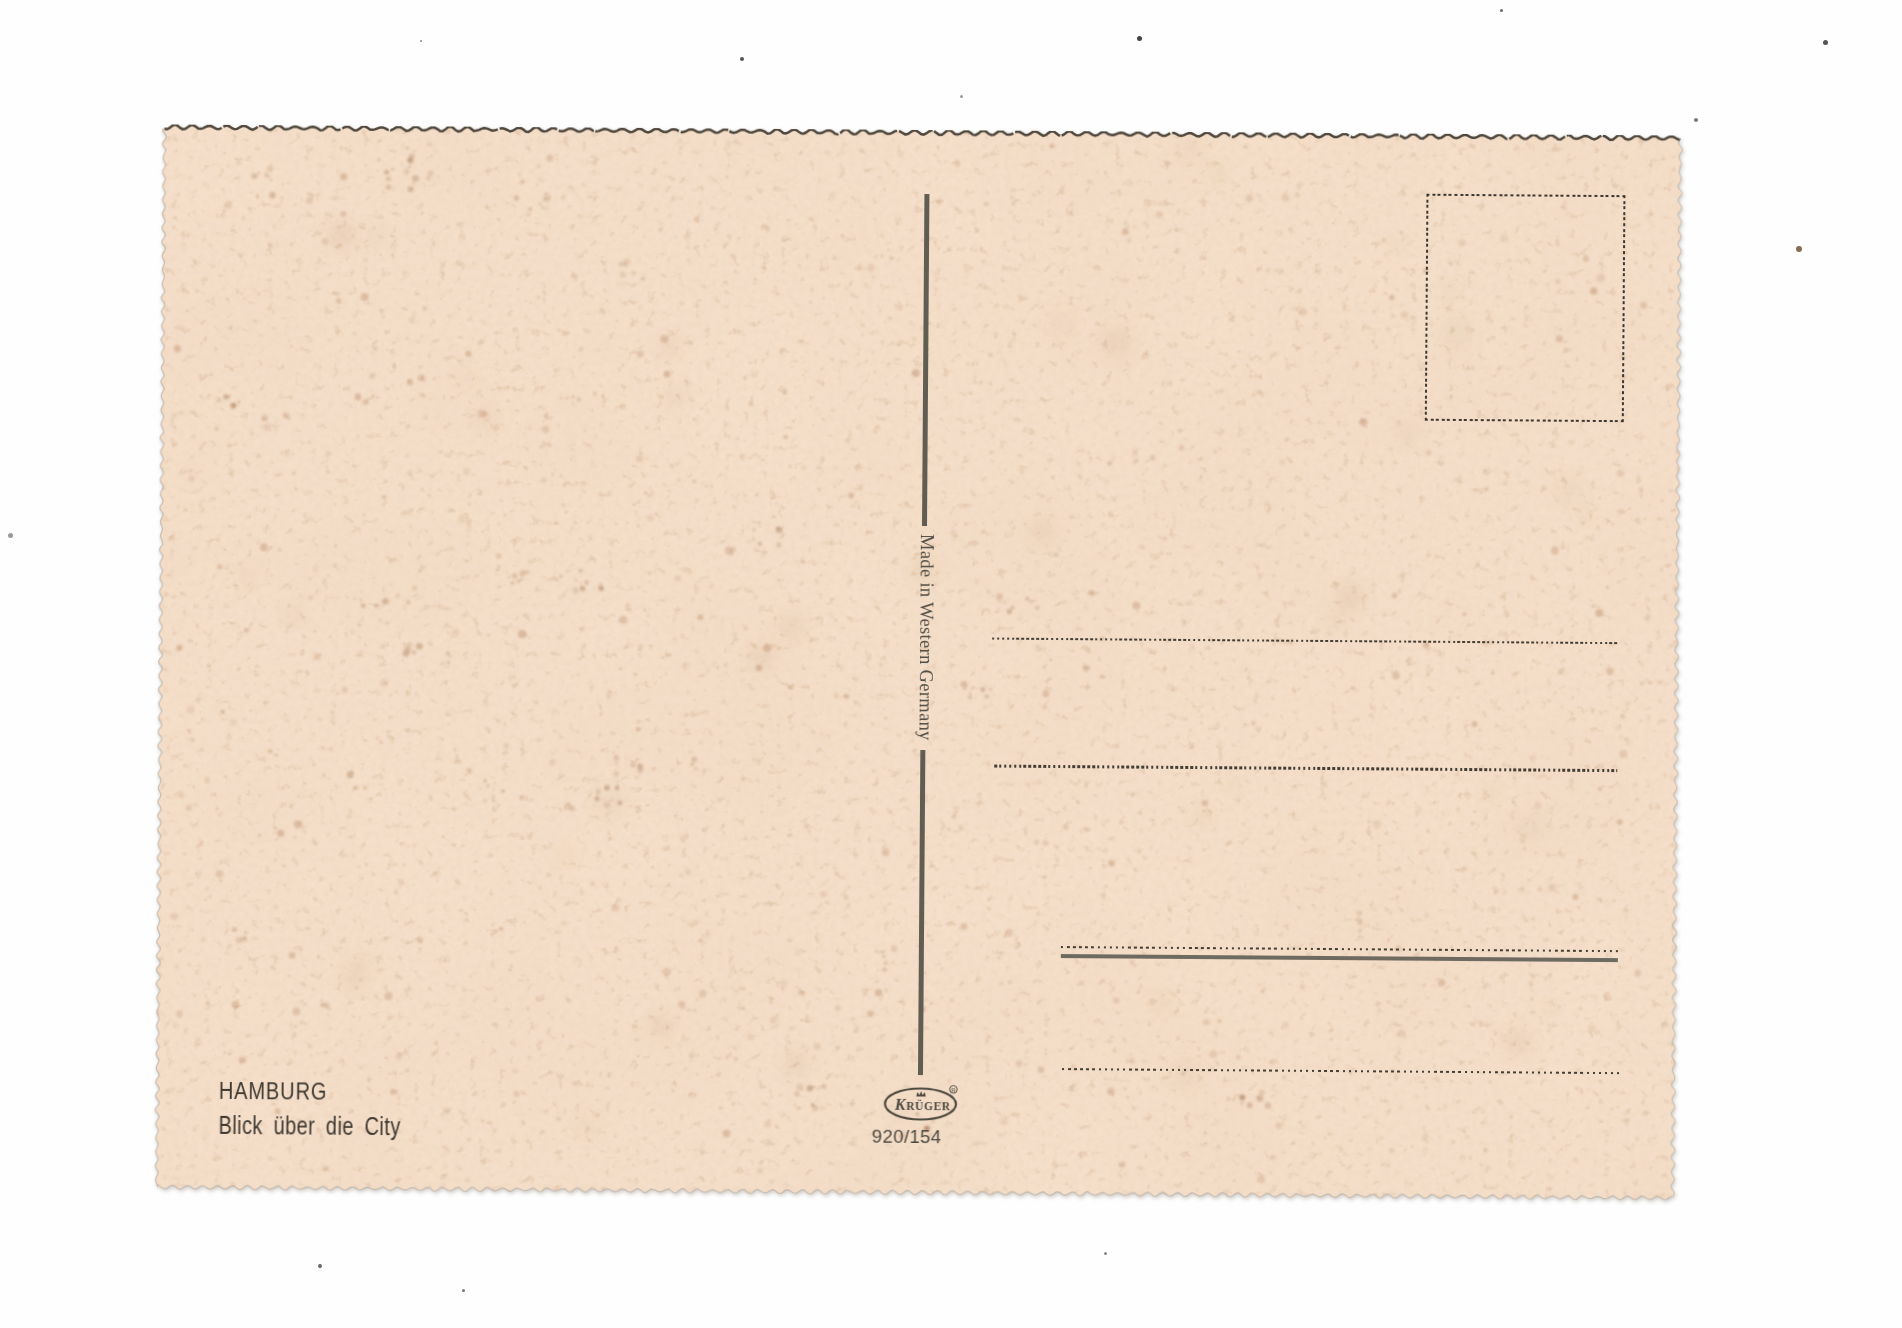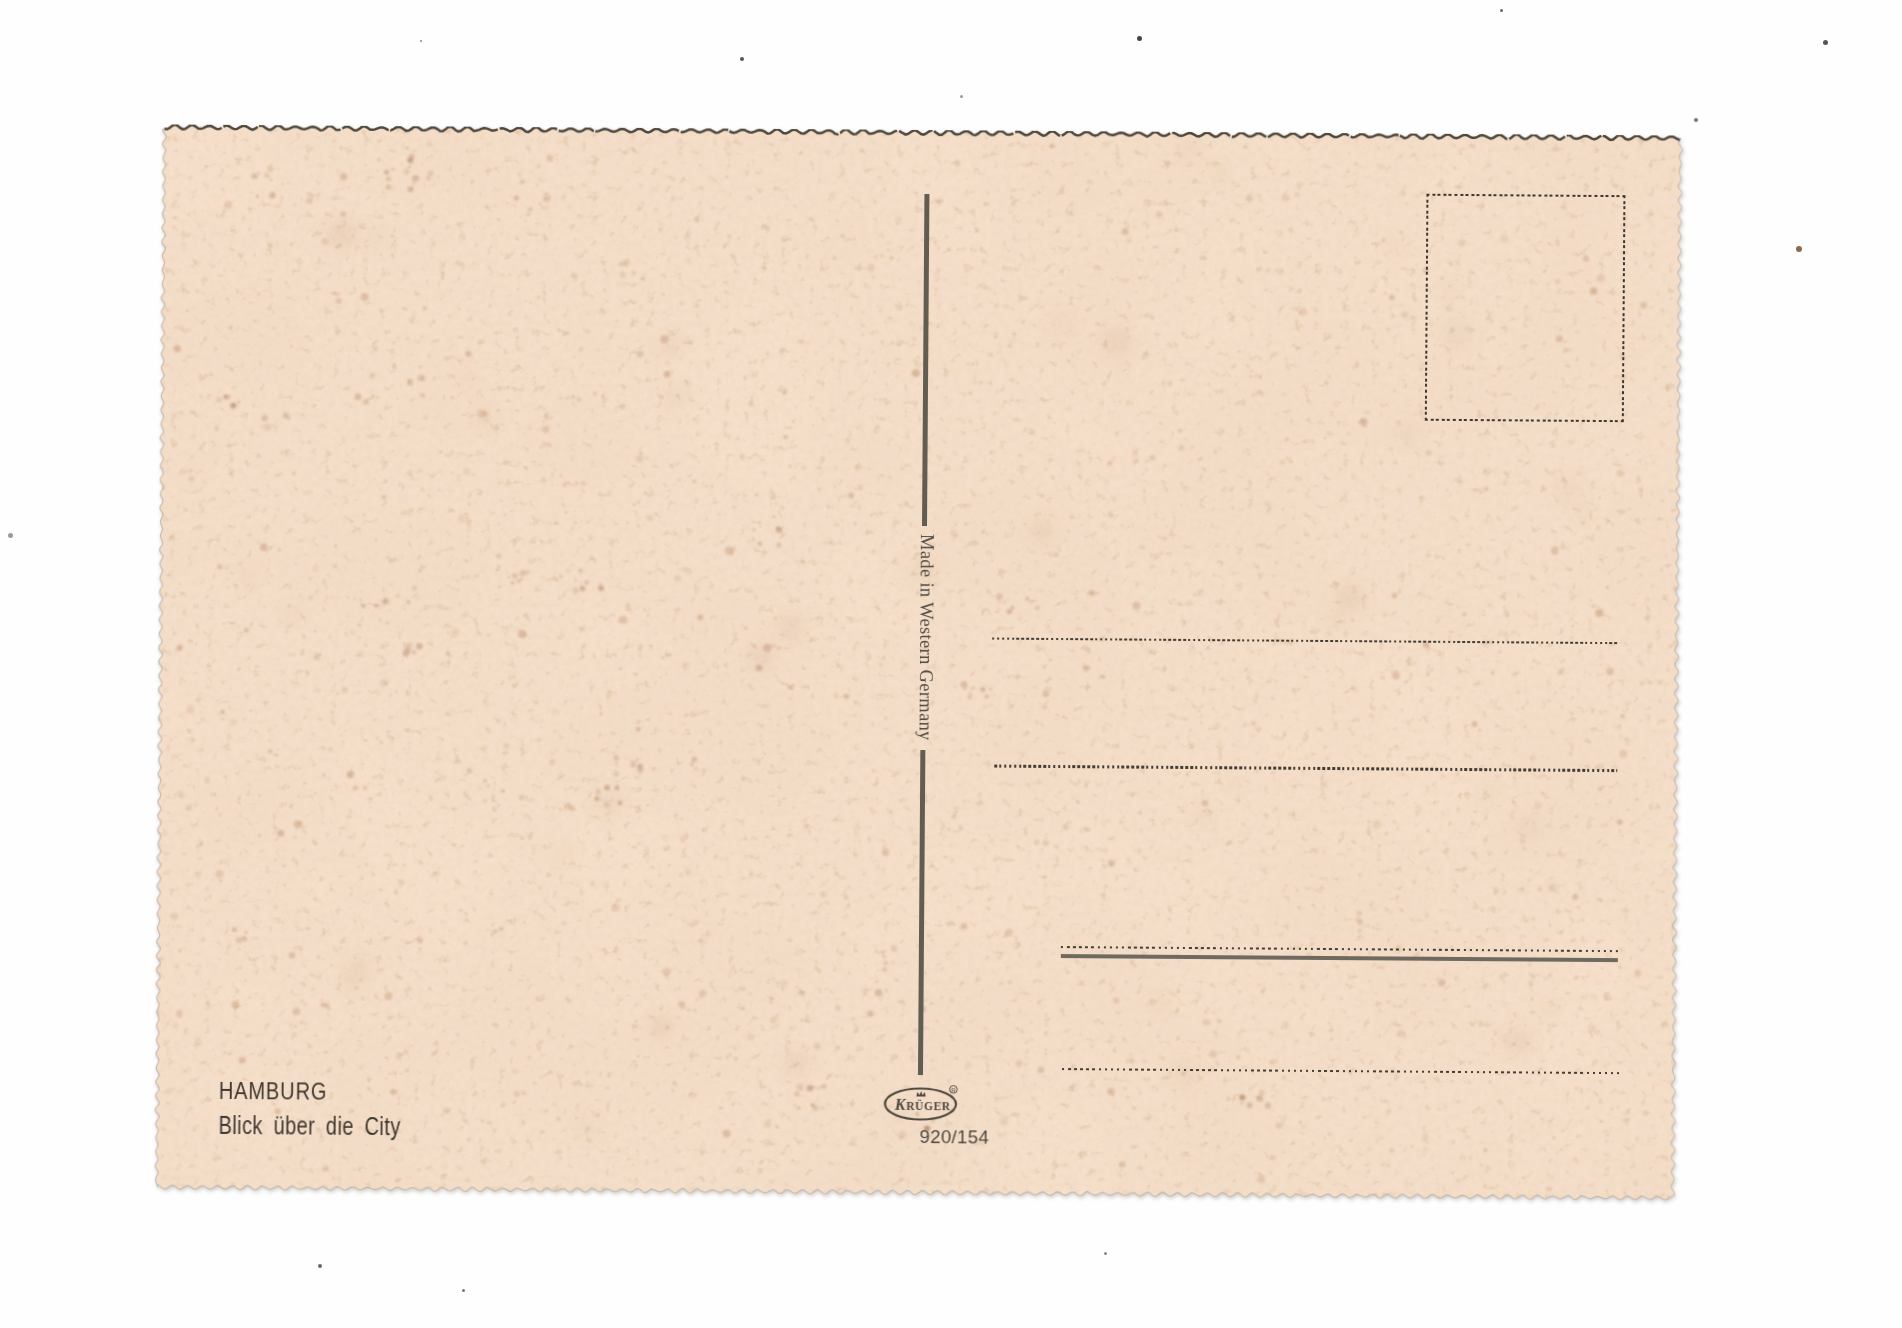--- a/index.html
+++ b/index.html
@@ -534,20 +534,20 @@
     <div style="position:absolute;left:763px;top:63.5px;width:5px;height:332px;background:#615d53"></div>
     <div style="position:absolute;left:763px;top:619.5px;width:5px;height:325px;background:#615d53"></div>
     <div style="position:absolute;left:834px;top:506.9px;width:625px;height:2.2px;background:repeating-linear-gradient(to right,#443d33 0 2.5px,transparent 2.5px 4.9px)"></div>
     <div style="position:absolute;left:837px;top:634.4px;width:623px;height:2.2px;background:repeating-linear-gradient(to right,#443d33 0 2.5px,transparent 2.5px 4.9px)"></div>
     <div style="position:absolute;left:904.6px;top:814.9px;width:557px;height:2.2px;background:repeating-linear-gradient(to right,#443d33 0 2.4px,transparent 2.4px 6.1px)"></div>
     <div style="position:absolute;left:904.6px;top:823px;width:557px;height:4px;background:#6e6a60"></div>
     <div style="position:absolute;left:906.5px;top:936.9px;width:557px;height:2.2px;background:repeating-linear-gradient(to right,#443d33 0 2.4px,transparent 2.4px 6.1px)"></div>
     <div style="position:absolute;left:776.5px;top:403.5px;transform:rotate(90deg);transform-origin:0 0;font-family:'Liberation Serif',serif;font-size:18.5px;line-height:18.5px;letter-spacing:0.33px;color:#514d45;white-space:nowrap">Made in Western Germany</div>
     <div style="position:absolute;left:63.5px;top:954px;transform:scaleX(0.82);transform-origin:0 0;font-family:'Liberation Sans',sans-serif;font-size:24.5px;line-height:24.5px;letter-spacing:1px;color:#3d3831;white-space:nowrap">HAMBURG</div>
     <div style="position:absolute;left:63.5px;top:987.5px;transform:scaleX(0.80);transform-origin:0 0;font-family:'Liberation Sans',sans-serif;font-size:25px;line-height:25px;letter-spacing:0.5px;word-spacing:6px;color:#3d3831;white-space:nowrap">Blick über die City</div>
-    <div style="position:absolute;left:765px;top:997.5px;width:70px;text-align:left;font-family:'Liberation Sans',sans-serif;font-size:18.5px;line-height:18.5px;letter-spacing:0.4px;color:#4c4840;white-space:nowrap">920/154</div>
+    <div style="position:absolute;left:717px;top:997.5px;width:70px;text-align:right;font-family:'Liberation Sans',sans-serif;font-size:18.5px;line-height:18.5px;letter-spacing:0.4px;color:#4c4840;white-space:nowrap">920/154</div>
     <svg width="96" height="48" viewBox="0 0 96 48" style="position:absolute;left:718px;top:950px">
 <ellipse cx="47.7" cy="24" rx="35.5" ry="15.5" fill="none" stroke="#4e4a40" stroke-width="2.2"></ellipse>
 <text x="50" y="29.5" text-anchor="middle" font-family="Liberation Serif,serif" font-weight="bold" font-size="11.5" letter-spacing="0.6" fill="#4e4a40"><tspan font-size="16" font-style="italic">K</tspan>RÜGER</text>
 <path d="M43.5 16.5 l1 -4.5 l2.2 3 l1.5 -4 l1.5 4 l2.2 -3 l1 4.5 z" fill="#4e4a40"></path>
 <circle cx="80.5" cy="9.2" r="3.8" fill="none" stroke="#4e4a40" stroke-width="1"></circle>
 <text x="80.5" y="11.6" text-anchor="middle" font-family="Liberation Sans,sans-serif" font-size="6.2" fill="#4e4a40">R</text>
 </svg>
 </div>
 </body></html>

